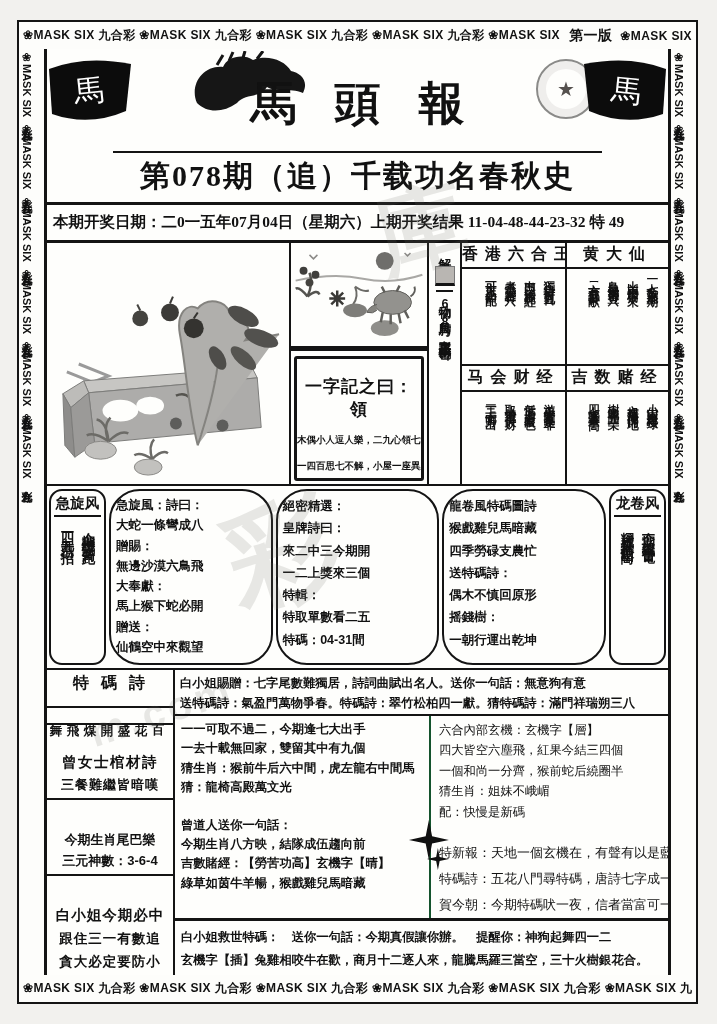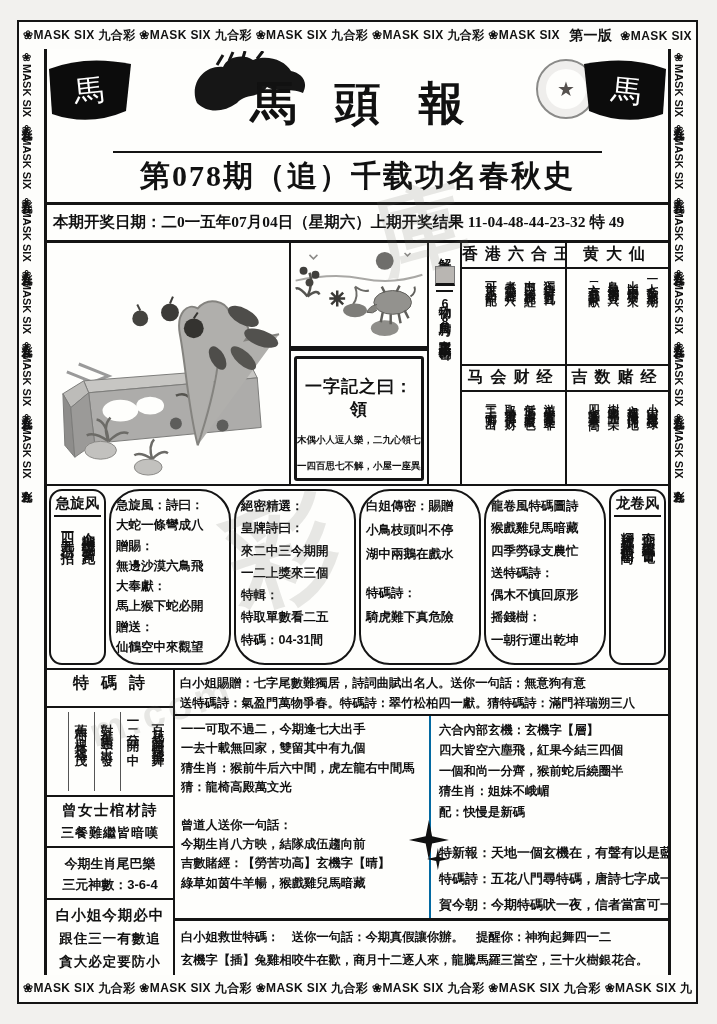--- a/index.html
+++ b/index.html
@@ -61,34 +61,34 @@
   .lines .sp { margin-top:16px; }
 
   
   .bottom { flex:1; display:flex; overflow:hidden; }
   .bl { width:128px; flex:0 0 auto; border-right:2px solid #141414; display:flex; flex-direction:column; }
   .sp-box { height:166px; display:flex; flex-direction:column; border-bottom:2px solid #141414; }
   .sp-title { font-family:"Liberation Serif",serif; font-weight:900; font-size:16px; text-align:center; letter-spacing:12px; padding:3px 0 12px 10px; border-bottom:2px solid #141414; white-space:nowrap; }
   .sp-cols { flex:1; writing-mode:vertical-rl; text-orientation:upright; padding:4px 2px; }
   .sp-cols div { font-family:"Liberation Serif",serif; font-weight:bold; font-size:12.5px; letter-spacing:5px; margin:0 2px; border-left:1px solid #555; padding:2px 3px 0; }
   .sp-cols div:first-child { border-left:none; }
-  .blk { text-align:center; font-weight:bold; padding:4px 1px; }
+  .blk { text-align:center; font-weight:bold; padding:4px 1px;margin-top:24px; }
   .b-coffin { border-bottom:2px solid #141414; font-family:"Liberation Serif",serif; }
   .b-coffin .l1 { font-size:14.5px; letter-spacing:1.5px; }
   .b-coffin .l2 { font-size:13px; letter-spacing:1px; margin-top:4px; }
   .b-zodiac { border-bottom:2px solid #141414; }
   .b-zodiac div { font-size:13px; margin-top:3px; white-space:nowrap; }
   .b-must .t { font-size:14.5px; margin-top:2px; }
   .b-must div { font-size:13.5px; margin-top:5px; letter-spacing:1px; white-space:nowrap; }
 
   .br { flex:1; display:flex; flex-direction:column; position:relative; overflow:hidden; }
   .maintext { border-bottom:2px solid #141414; padding:4px 5px; font-weight:bold; font-size:12.3px; line-height:1.62; white-space:nowrap; overflow:hidden; }
   .cols2 { flex:1; display:flex; position:relative; }
   .c2l { width:51.5%; padding:4px 4px 0 6px; font-weight:bold; font-size:12.3px; line-height:1.58; white-space:nowrap; overflow:hidden; }
-  .c2r { flex:1; border-left:2px solid #0369a1; padding:4px 2px 0 8px; font-weight:bold; font-size:12.3px; line-height:1.66; white-space:nowrap; overflow:hidden; }
+  .c2r { flex:1; border-left:2px solid #14532d; padding:4px 2px 0 8px; font-weight:normal; font-size:12.3px; line-height:1.66; white-space:nowrap; overflow:hidden; }
   .grp2 { margin-top:18px; }
   .c2r .grp2 div { line-height:2.0; font-size:13px; }
   .sparkle { position:absolute; background:#101010; clip-path:polygon(50% 0,58% 41%,100% 50%,58% 59%,50% 100%,42% 59%,0 50%,42% 41%); }
   .sp1 { width:40px; height:40px; left:calc(51.5% - 20px); bottom:58px; }
   .sp2 { width:22px; height:22px; left:calc(51.5% - 2px); bottom:48px; }
   .salv { border-top:3px solid #141414; padding:5px 6px 8px; font-weight:bold; font-size:12.3px; line-height:1.85; white-space:nowrap; overflow:hidden; }
 
   .wm { position:absolute; color:rgba(110,110,108,.16); font-weight:bold; pointer-events:none; }
   .wm1 { font-size:110px; left:180px; top:430px; transform:rotate(-18deg); }
   .wm2 { font-size:40px; left:40px; top:640px; transform:rotate(-18deg); letter-spacing:4px; }
@@ -274,27 +274,20 @@
         </div>
         <div class="rbox lines lh7">
           <div>絕密精選：</div>
           <div>皇牌詩曰：</div>
           <div>來二中三今期開</div>
           <div>一二上獎來三個</div>
           <div>特輯：</div>
           <div>特取單數看二五</div>
           <div>特碼：04-31間</div>
         </div>
-        <div class="rbox lines lh5">
-          <div>白姐傳密：賜贈</div>
-          <div>小鳥枝頭叫不停</div>
-          <div>湖中兩鵝在戲水</div>
-          <div class="sp">特碼詩：</div>
-          <div>騎虎難下真危險</div>
-        </div>
         <div class="rbox lines lh7">
           <div>龍卷風特碼圖詩</div>
           <div>猴戲雞兒馬暗藏</div>
           <div>四季勞碌支農忙</div>
           <div>送特碼詩：</div>
           <div>偶木不慎回原形</div>
           <div>摇錢樹：</div>
           <div>一朝行運出乾坤</div>
         </div>
         <div class="rbox narrow">

